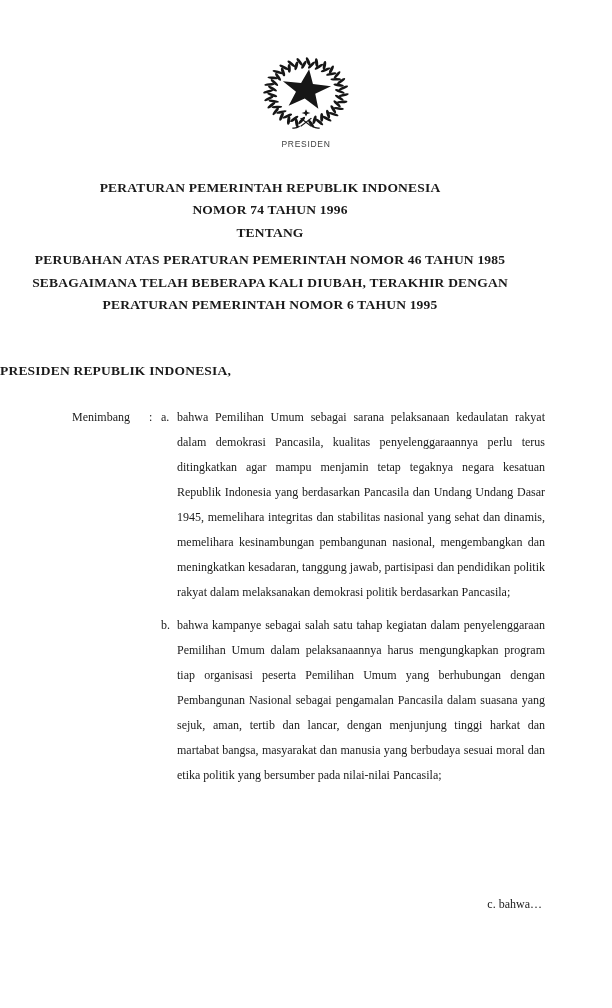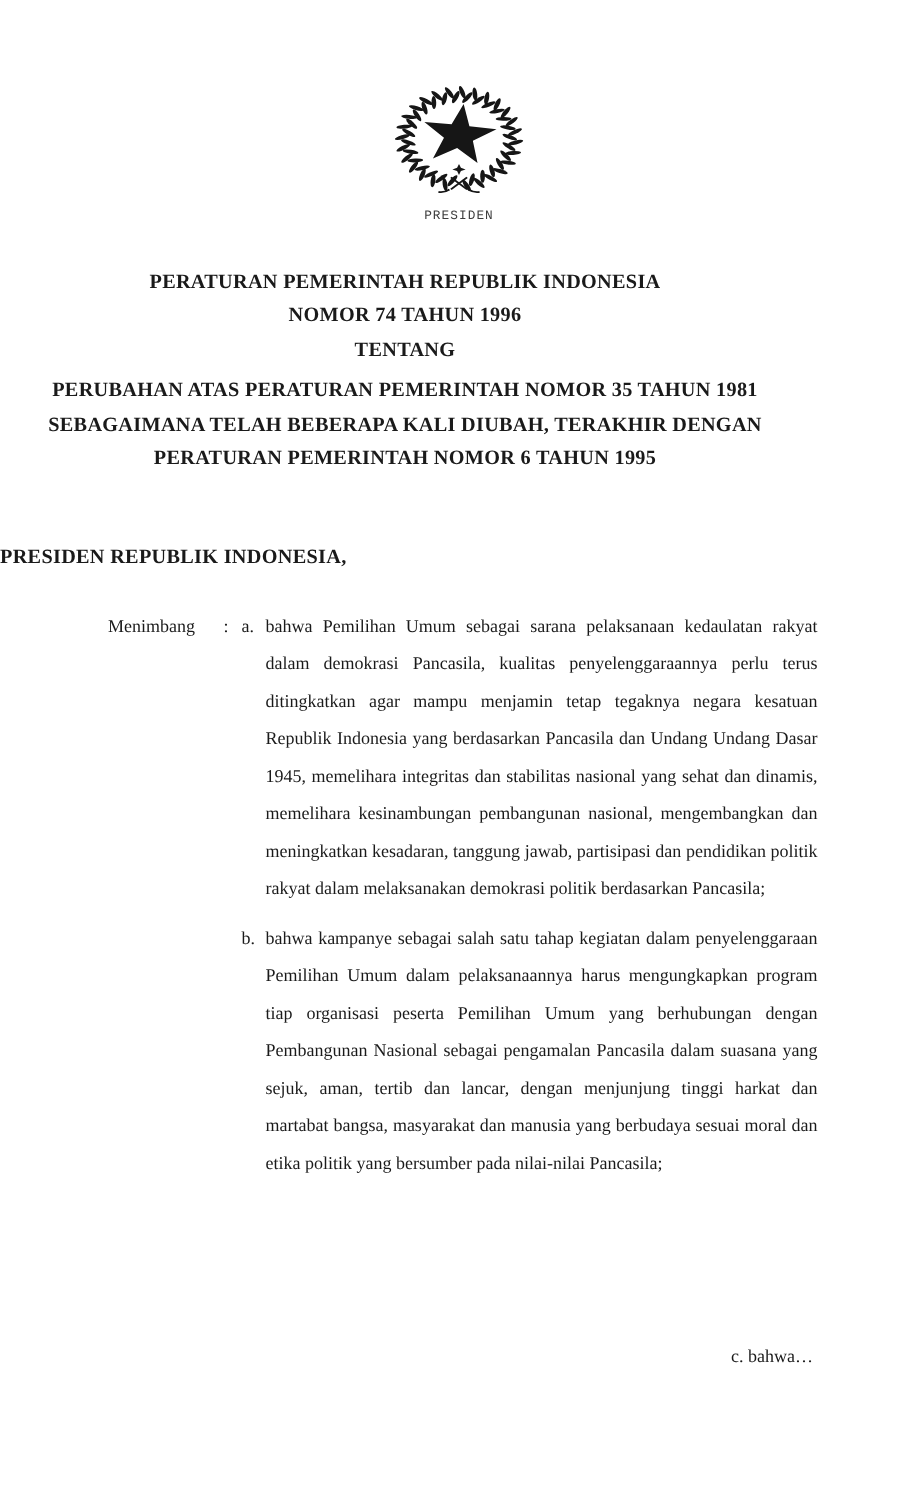--- a/index.html
+++ b/index.html
@@ -19,21 +19,21 @@
     left: 257px;
     top: 53px;
     width: 98px;
     height: 81px;
   }
   .seal-caption {
     position: absolute;
     left: 0;
     width: 612px;
     text-align: center;
-    font-family: Liberation Mono, monospace;
+    font-family: Liberation Sans, sans-serif;
     font-size: 8.5px;
     letter-spacing: 0.7px;
     color: #3d3d3d;
   }
   .cap1 { top: 139px; }
   .cap2 { top: 150px; }
   .title-block {
     position: absolute;
     top: 177px;
     left: 0;
@@ -128,21 +128,21 @@
       <path d="M56.5,90.5 Q60.5,93.5 64,92.5"></path>
     </g>
   </svg>
 
   <div class="seal-caption cap1">PRESIDEN</div>
 
   <div class="title-block">
     <div class="title-line">PERATURAN PEMERINTAH REPUBLIK INDONESIA</div>
     <div class="title-line">NOMOR 74 TAHUN 1996</div>
     <div class="title-line">TENTANG</div>
-    <div class="title-line">PERUBAHAN ATAS PERATURAN PEMERINTAH NOMOR 35 TAHUN 1981</div>
+    <div class="title-line">PERUBAHAN ATAS PERATURAN PEMERINTAH NOMOR 46 TAHUN 1985</div>
     <div class="title-line">SEBAGAIMANA TELAH BEBERAPA KALI DIUBAH, TERAKHIR DENGAN</div>
     <div class="title-line">PERATURAN PEMERINTAH NOMOR 6 TAHUN 1995</div>
   </div>
 
   <div class="salutation">PRESIDEN REPUBLIK INDONESIA,</div>
 
   <div class="menimbang">
     <div class="m-label">Menimbang</div>
     <div class="m-colon">:</div>
     <div class="m-items">

